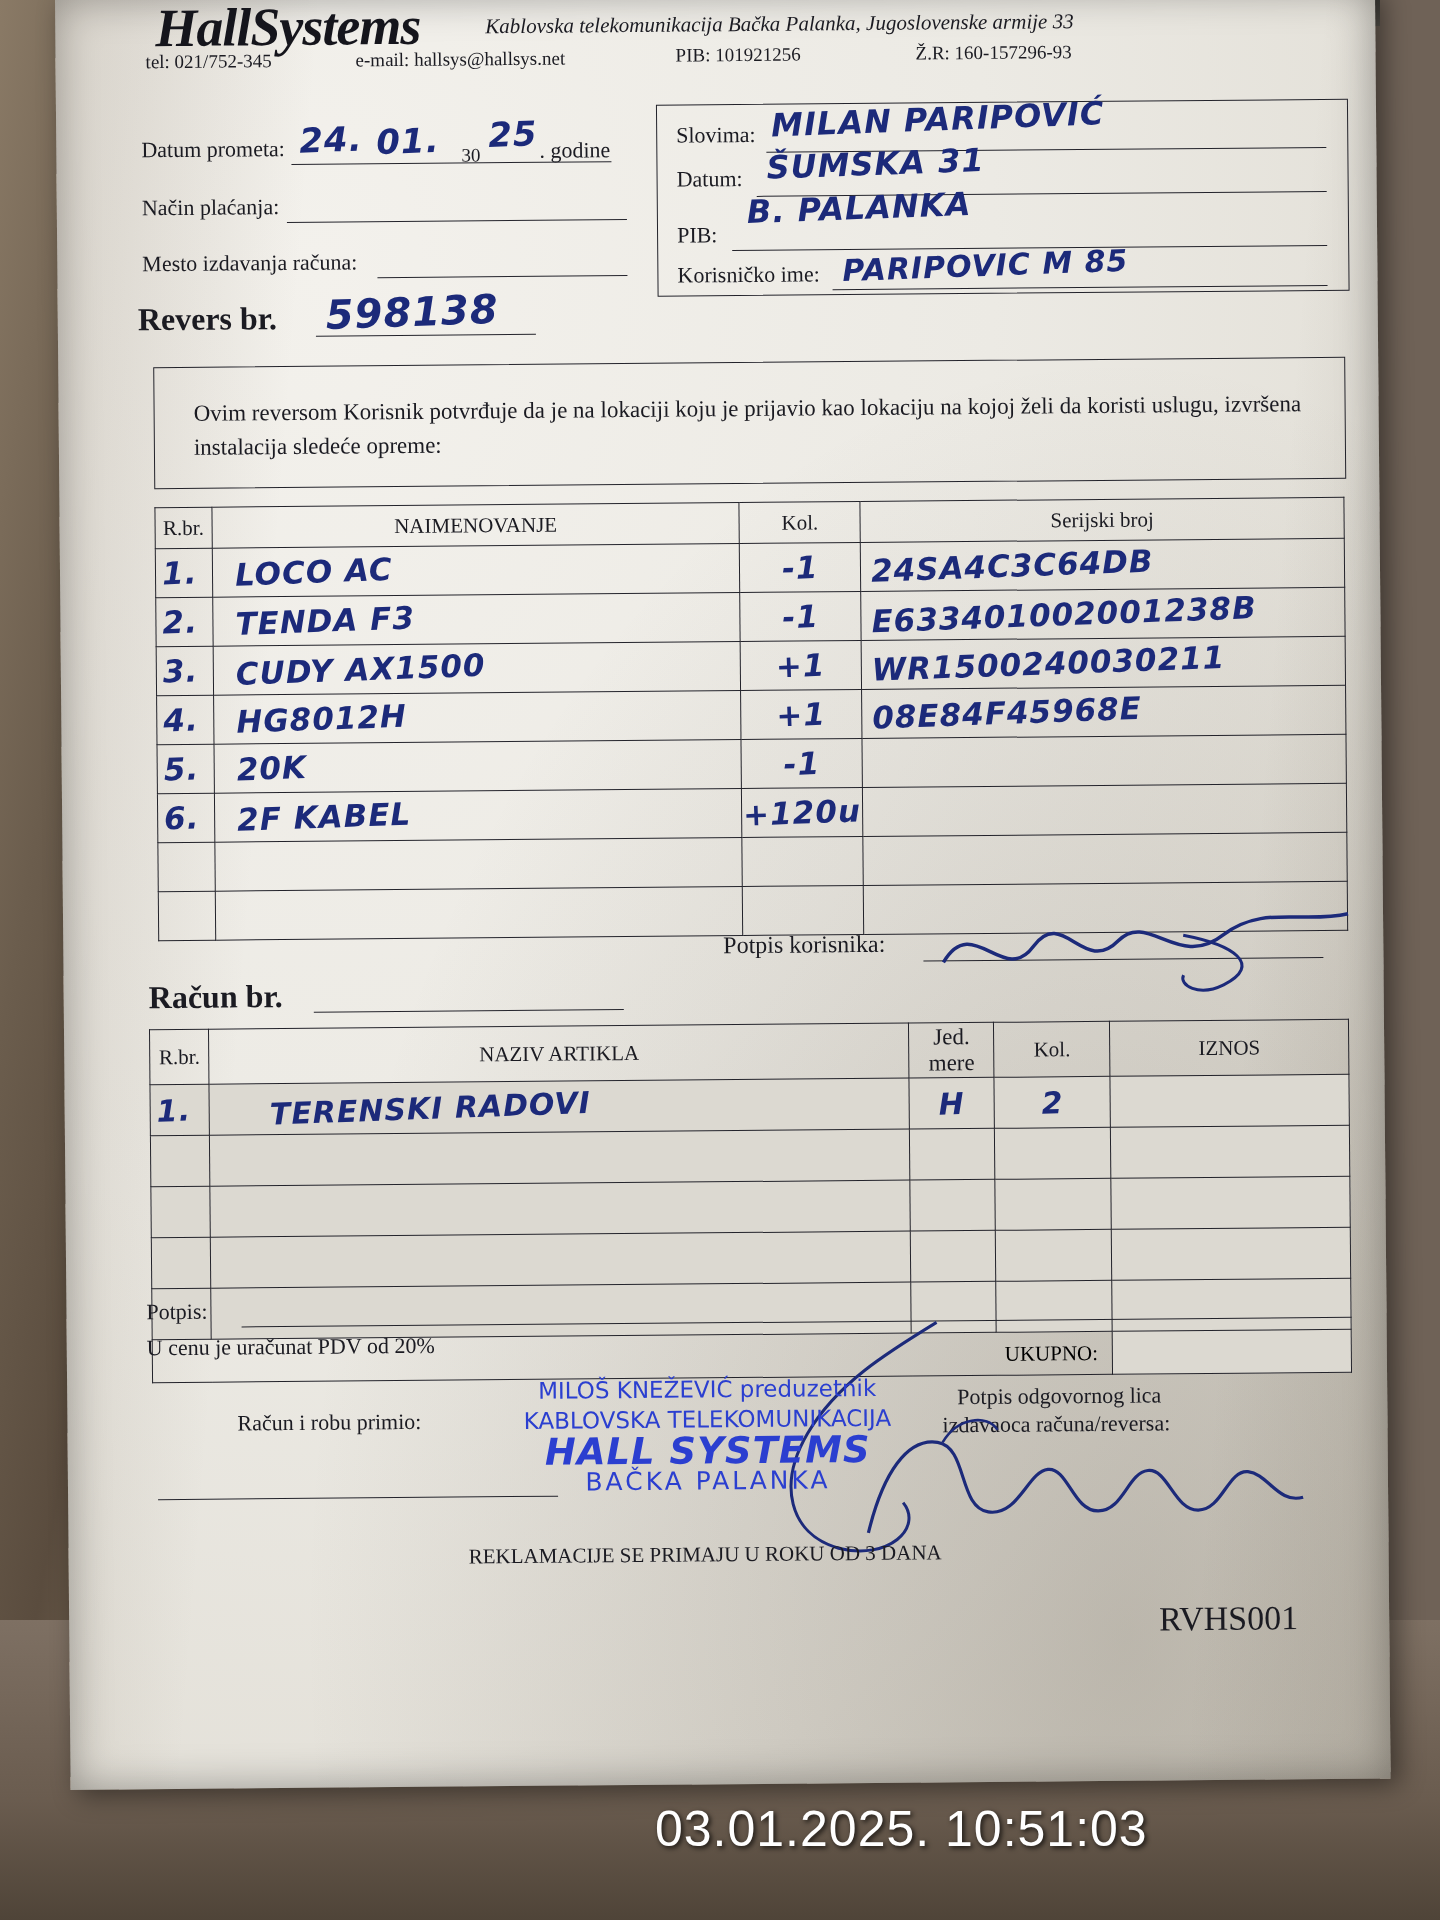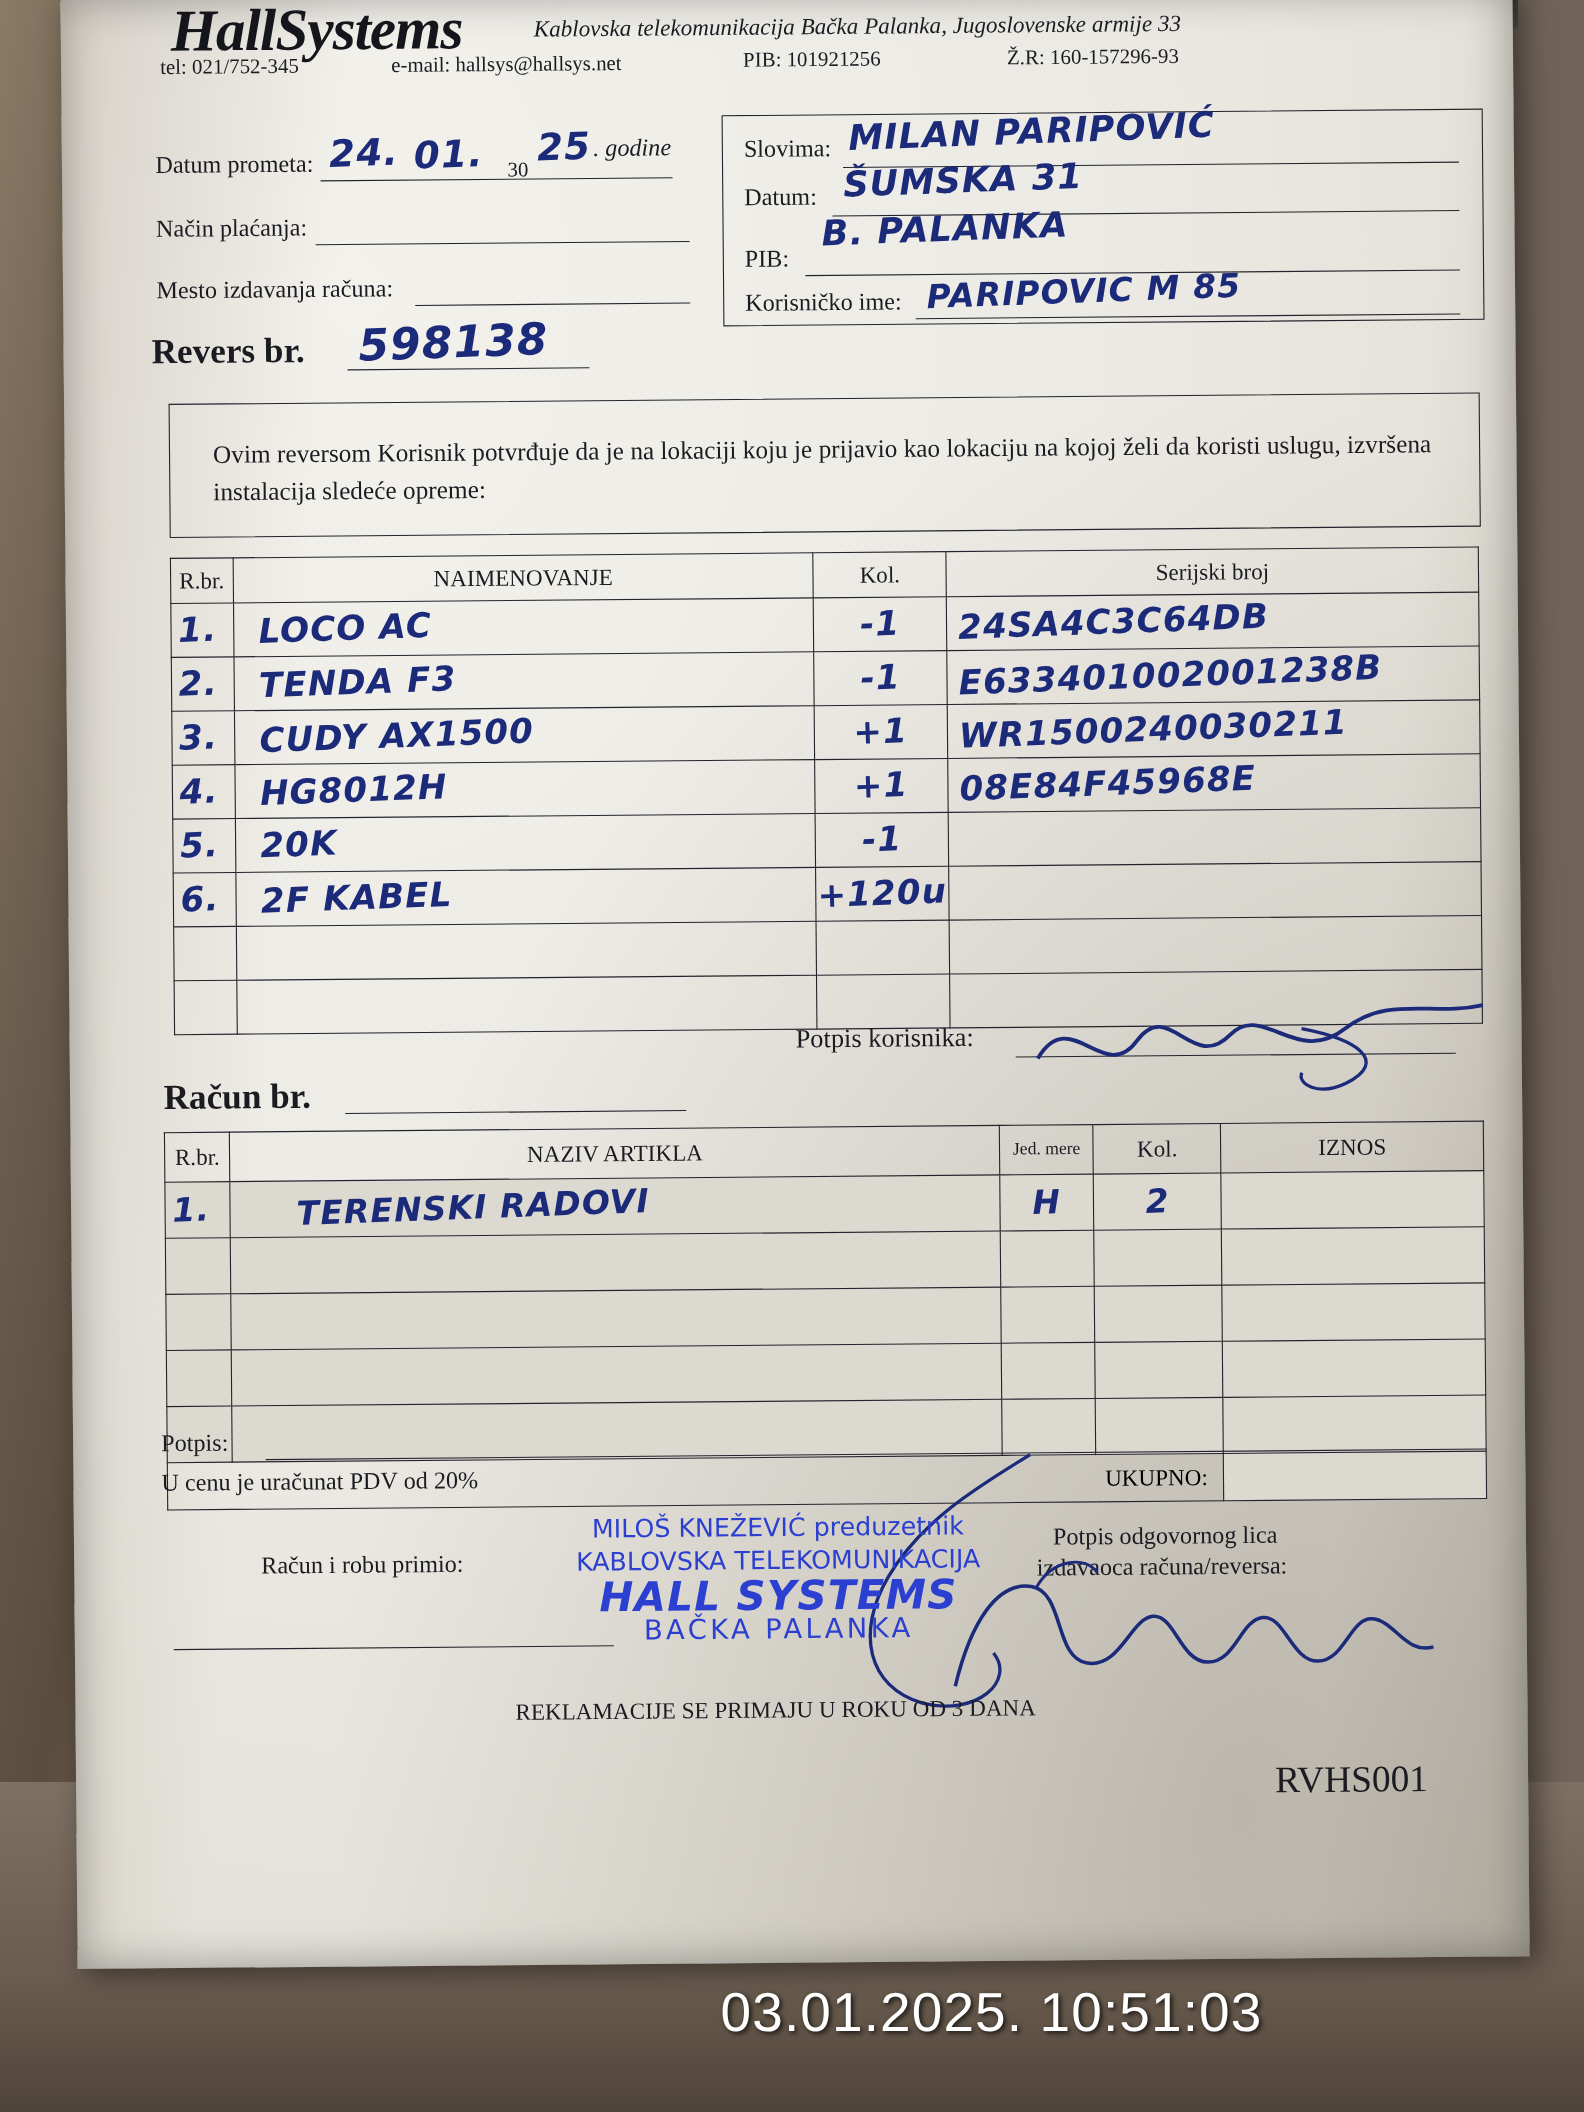--- a/index.html
+++ b/index.html
@@ -78,21 +78,21 @@
     <div class="txt small" style="left:300px;top:52px;">e-mail: hallsys@hallsys.net</div>
     <div class="txt small" style="left:620px;top:50px;">PIB: 101921256</div>
     <div class="txt small" style="left:860px;top:50px;">Ž.R: 160-157296-93</div>
 
     <div class="txt lbl" style="left:85px;top:138px;">Datum prometa:</div>
     <div class="ul" style="position:absolute;left:235px;top:166px;width:320px;"></div>
     <div class="txt hw" style="left:243px;top:122px;font-size:34px;">24.</div>
     <div class="txt hw" style="left:320px;top:124px;font-size:34px;">01.</div>
     <div class="txt small" style="left:405px;top:148px;">30</div>
     <div class="txt hw" style="left:432px;top:118px;font-size:34px;">25</div>
-    <div class="txt lbl" style="left:483px;top:126px;font-style:italic;">. godine</div>
+    <div class="txt lbl" style="left:483px;top:142px;">. godine</div>
 
     <div class="txt lbl" style="left:85px;top:196px;">Način plaćanja:</div>
     <div class="ul" style="position:absolute;left:230px;top:224px;width:340px;"></div>
     <div class="txt hw" style="left:240px;top:196px;font-size:28px;"></div>
 
     <div class="txt lbl" style="left:85px;top:252px;">Mesto izdavanja računa:</div>
     <div class="ul" style="position:absolute;left:320px;top:280px;width:250px;"></div>
     <div class="txt hw" style="left:330px;top:252px;font-size:28px;"></div>
 
     <div class="txt" style="left:80px;top:302px;font-size:32px;font-weight:bold;">Revers br.</div>
@@ -191,21 +191,21 @@
 
     <div class="txt" style="left:85px;top:980px;font-size:32px;font-weight:bold;">Račun br.</div>
     <div class="ul" style="position:absolute;left:250px;top:1014px;width:310px;"></div>
     <div class="txt hw" style="left:262px;top:978px;font-size:34px;"></div>
 
     <table id="invoice-table" style="left:85px;top:1030px;width:1200px;">
       <thead>
         <tr>
           <th style="width:55px;height:42px;" class="cap">R.br.</th>
           <th style="width:680px;" class="cap">NAZIV ARTIKLA</th>
-          <th style="width:80px;font-size:16px;" class="cap">Jed. mere</th>
+          <th style="width:80px;font-size:23px;" class="cap">Jed. mere</th>
           <th style="width:110px;" class="cap">Kol.</th>
           <th style="width:230px;" class="cap">IZNOS</th>
         </tr>
       </thead>
       <tbody id="invoice-body">
           <tr>
             <td style="height:48px;padding-left:6px;background:#dcd9d1;"><span class="hw" style="display: inline-block; font-size: 30px;">1.</span></td>
             <td style="padding-left:60px;background:#dcd9d1;"><span class="hw" style="display: inline-block; font-size: 30px;">TERENSKI RADOVI</span></td>
             <td style="text-align:center;background:#dcd9d1;"><span class="hw" style="display: inline-block; font-size: 30px;">H</span></td>
             <td style="text-align:center;background:#dcd9d1;"><span class="hw" style="display: inline-block; font-size: 30px;">2</span></td>

